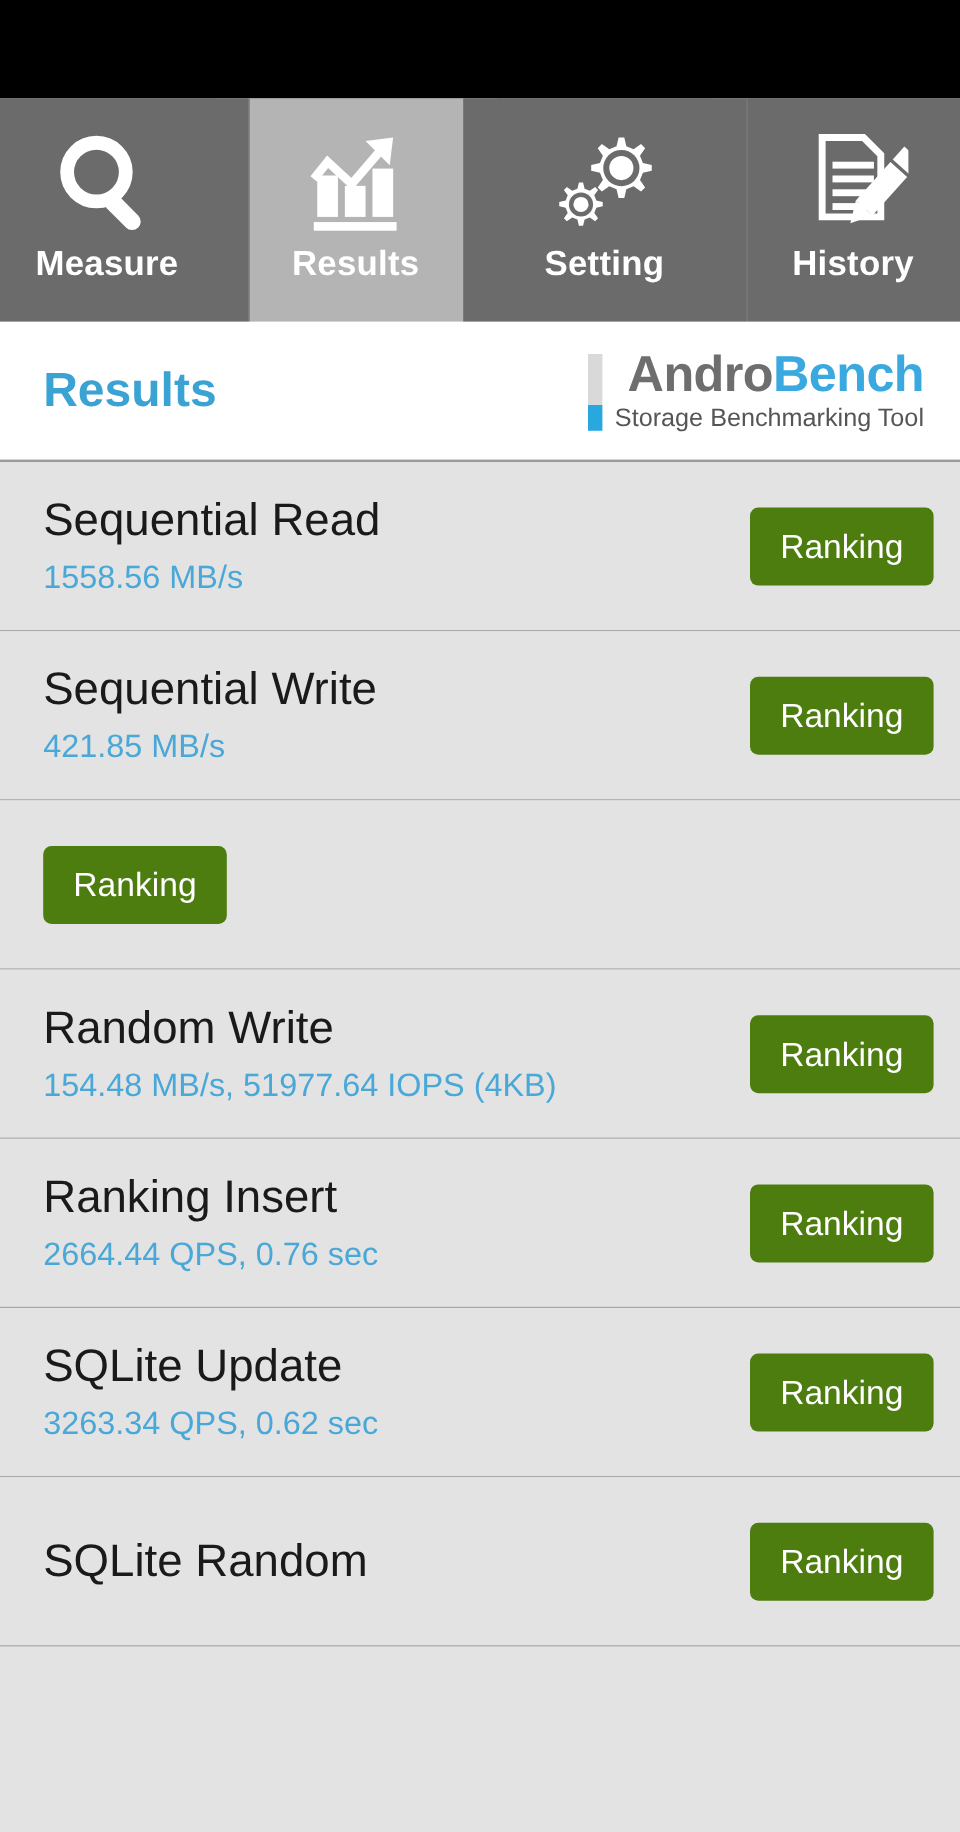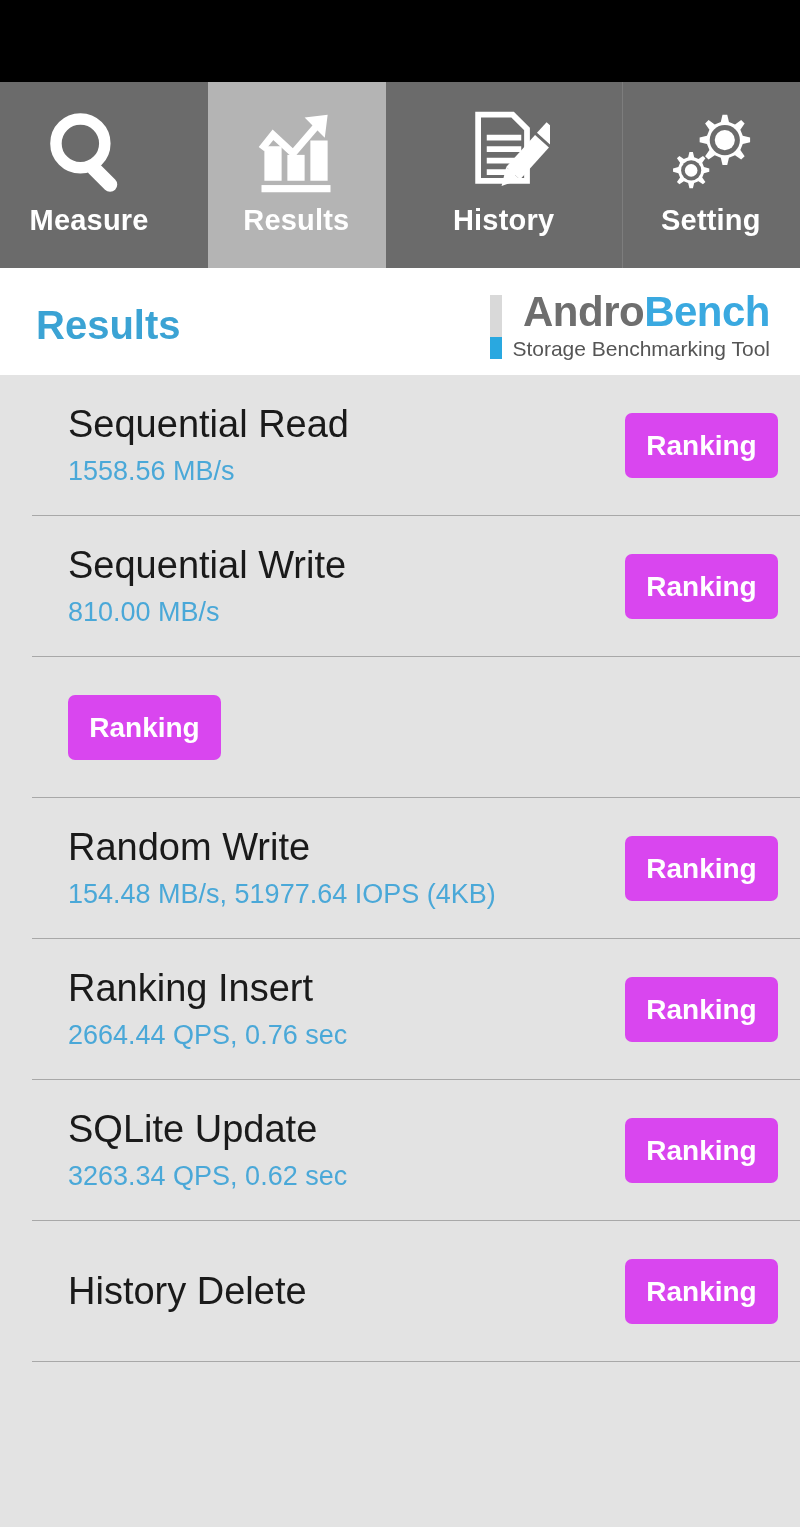--- a/index.html
+++ b/index.html
@@ -71,23 +71,22 @@
   }
   .logo-andro { color:#6e6e6e; }
   .logo-bench { color:#3aa9e0; }
   .logo-sub {
     font-size:21px; color:#555555; margin-top:4px;
     font-family:"Liberation Sans", sans-serif;
   }
 
   
   .result-list {
-    position:absolute; top:375px; left:0; width:800px;
+    position:absolute; top:385px; left:0; width:800px;
     background:#e3e3e3;
-    padding-left:32px;
   }
   .result-row {
     position:relative;
     height:141px;
     display:flex; align-items:center; justify-content:space-between;
     padding:0 22px 0 36px;
     background:#e3e3e3;
     border-bottom:1px solid #a8a8a8;
   }
   .result-row:last-child { border-bottom:1px solid #a8a8a8; }
@@ -96,22 +95,22 @@
     color:#1a1a1a; font-size:38px; line-height:1.12;
     font-family:"Liberation Sans", sans-serif;
   }
   .result-value {
     color:#4aa8d8; font-size:27px; margin-top:10px;
     font-family:"Liberation Sans", sans-serif;
   }
   .ranking-btn {
     flex:0 0 auto;
     width:153px; height:65px;
-    background:#d946ef; border:none; border-radius:7px;
-    color:#ffffff; font-size:28px; font-weight:bold;
+    background:#4d7c0f; border:none; border-radius:7px;
+    color:#ffffff; font-size:28px; font-weight:normal;
     font-family:"Liberation Sans", sans-serif;
     cursor:pointer; line-height:65px; text-align:center;
     padding:0;
   }
   .list-filler { background:#e3e3e3; width:800px; }
 </style>
 </head>
 <body>
 
 <div id="app">
@@ -135,58 +134,58 @@
         <svg width="92" height="92" viewBox="0 0 64 64">
           <rect x="10" y="28" width="12" height="24" fill="#ffffff"></rect>
           <rect x="26" y="34" width="12" height="18" fill="#ffffff"></rect>
           <rect x="42" y="24" width="12" height="28" fill="#ffffff"></rect>
           <rect x="8" y="55" width="48" height="5" fill="#ffffff"></rect>
           <path d="M8 30 L16 20 L30 33 L48 12" fill="none" stroke="#ffffff" stroke-width="5" stroke-linejoin="miter"></path>
           <path d="M38 8 L54 6 L52 22 Z" fill="#ffffff"></path>
         </svg>
       </span>
       <span class="tab-label">Results</span>
+    </div>
+
+    <div class="tab">
+      <span class="tab-icon">
+        <svg width="92" height="92" viewBox="0 0 64 64">
+          <g fill="#ffffff">
+            <path d="M40 6 l3.3 0 1.2 5.1 4.2 1.7 4.3-3 2.4 2.4 -3 4.3 1.7 4.2 5.1 1.2 0 3.3 -5.1 1.2 -1.7 4.2 3 4.3 -2.4 2.4 -4.3-3 -4.2 1.7 -1.2 5.1 -3.3 0 -1.2-5.1 -4.2-1.7 -4.3 3 -2.4-2.4 3-4.3 -1.7-4.2 -5.1-1.2 0-3.3 5.1-1.2 1.7-4.2 -3-4.3 2.4-2.4 4.3 3 4.2-1.7z"></path>
+          </g>
+          <circle cx="41.6" cy="23.7" r="10.5" fill="#6b6b6b"></circle>
+          <circle cx="41.6" cy="23.7" r="7" fill="#ffffff"></circle>
+          <g fill="#ffffff">
+            <path d="M17 32 l2.4 0 .9 3.7 3 1.2 3.1-2.2 1.7 1.7 -2.2 3.1 1.2 3 3.7 .9 0 2.4 -3.7 .9 -1.2 3 2.2 3.1 -1.7 1.7 -3.1-2.2 -3 1.2 -.9 3.7 -2.4 0 -.9-3.7 -3-1.2 -3.1 2.2 -1.7-1.7 2.2-3.1 -1.2-3 -3.7-.9 0-2.4 3.7-.9 1.2-3 -2.2-3.1 1.7-1.7 3.1 2.2 3-1.2z"></path>
+          </g>
+          <circle cx="18.2" cy="44.8" r="7" fill="#6b6b6b"></circle>
+          <circle cx="18.2" cy="44.8" r="4.4" fill="#ffffff"></circle>
+        </svg>
+      </span>
+      <span class="tab-label">Setting</span>
     </div>
 
     <div class="tab">
       <span class="tab-icon">
         <svg width="92" height="92" viewBox="0 0 64 64">
           <path d="M14 6 h24 l10 10 v36 H14 Z" fill="none" stroke="#ffffff" stroke-width="4"></path>
           <rect x="20" y="20" width="24" height="4" fill="#ffffff"></rect>
           <rect x="20" y="28" width="24" height="4" fill="#ffffff"></rect>
           <rect x="20" y="36" width="24" height="4" fill="#ffffff"></rect>
           <rect x="20" y="44" width="24" height="4" fill="#ffffff"></rect>
           <g transform="rotate(42 42 42)">
             <rect x="36" y="18" width="13" height="30" fill="#ffffff"></rect>
             <rect x="36" y="6" width="13" height="10" fill="#ffffff"></rect>
             <path d="M36 48 L49 48 L42.5 60 Z" fill="#ffffff"></path>
           </g>
         </svg>
       </span>
       <span class="tab-label">History</span>
     </div>
 
-    <div class="tab">
-      <span class="tab-icon">
-        <svg width="92" height="92" viewBox="0 0 64 64">
-          <g fill="#ffffff">
-            <path d="M40 6 l3.3 0 1.2 5.1 4.2 1.7 4.3-3 2.4 2.4 -3 4.3 1.7 4.2 5.1 1.2 0 3.3 -5.1 1.2 -1.7 4.2 3 4.3 -2.4 2.4 -4.3-3 -4.2 1.7 -1.2 5.1 -3.3 0 -1.2-5.1 -4.2-1.7 -4.3 3 -2.4-2.4 3-4.3 -1.7-4.2 -5.1-1.2 0-3.3 5.1-1.2 1.7-4.2 -3-4.3 2.4-2.4 4.3 3 4.2-1.7z"></path>
-          </g>
-          <circle cx="41.6" cy="23.7" r="10.5" fill="#6b6b6b"></circle>
-          <circle cx="41.6" cy="23.7" r="7" fill="#ffffff"></circle>
-          <g fill="#ffffff">
-            <path d="M17 32 l2.4 0 .9 3.7 3 1.2 3.1-2.2 1.7 1.7 -2.2 3.1 1.2 3 3.7 .9 0 2.4 -3.7 .9 -1.2 3 2.2 3.1 -1.7 1.7 -3.1-2.2 -3 1.2 -.9 3.7 -2.4 0 -.9-3.7 -3-1.2 -3.1 2.2 -1.7-1.7 2.2-3.1 -1.2-3 -3.7-.9 0-2.4 3.7-.9 1.2-3 -2.2-3.1 1.7-1.7 3.1 2.2 3-1.2z"></path>
-          </g>
-          <circle cx="18.2" cy="44.8" r="7" fill="#6b6b6b"></circle>
-          <circle cx="18.2" cy="44.8" r="4.4" fill="#ffffff"></circle>
-        </svg>
-      </span>
-      <span class="tab-label">Setting</span>
-    </div>
-
   </div>
 
   <div class="page-header">
     <div class="page-title">Results</div>
     <div class="logo">
       <div class="logo-bar"></div>
       <div class="logo-text">
         <div class="logo-main"><span class="logo-andro">Andro</span><span class="logo-bench">Bench</span></div>
         <div class="logo-sub">Storage Benchmarking Tool</div>
       </div>
@@ -199,21 +198,21 @@
       <div class="result-info">
         <div class="result-name">Sequential Read</div>
         <div class="result-value">1558.56 MB/s</div>
       </div>
       <button class="ranking-btn">Ranking</button>
     </div>
 
     <div class="result-row">
       <div class="result-info">
         <div class="result-name">Sequential Write</div>
-        <div class="result-value">810.00 MB/s</div>
+        <div class="result-value">421.85 MB/s</div>
       </div>
       <button class="ranking-btn">Ranking</button>
     </div>
 
     <div class="result-row">
       <button class="ranking-btn">Ranking</button>
     </div>
 
     <div class="result-row">
       <div class="result-info">
@@ -234,21 +233,21 @@
     <div class="result-row">
       <div class="result-info">
         <div class="result-name">SQLite Update</div>
         <div class="result-value">3263.34 QPS, 0.62 sec</div>
       </div>
       <button class="ranking-btn">Ranking</button>
     </div>
 
     <div class="result-row">
       <div class="result-info">
-        <div class="result-name">History Delete</div>
+        <div class="result-name">SQLite Random</div>
       </div>
       <button class="ranking-btn">Ranking</button>
     </div>
 
     <div class="list-filler" style="height:155px;"></div>
 
   </div>
 
 </div>
 

